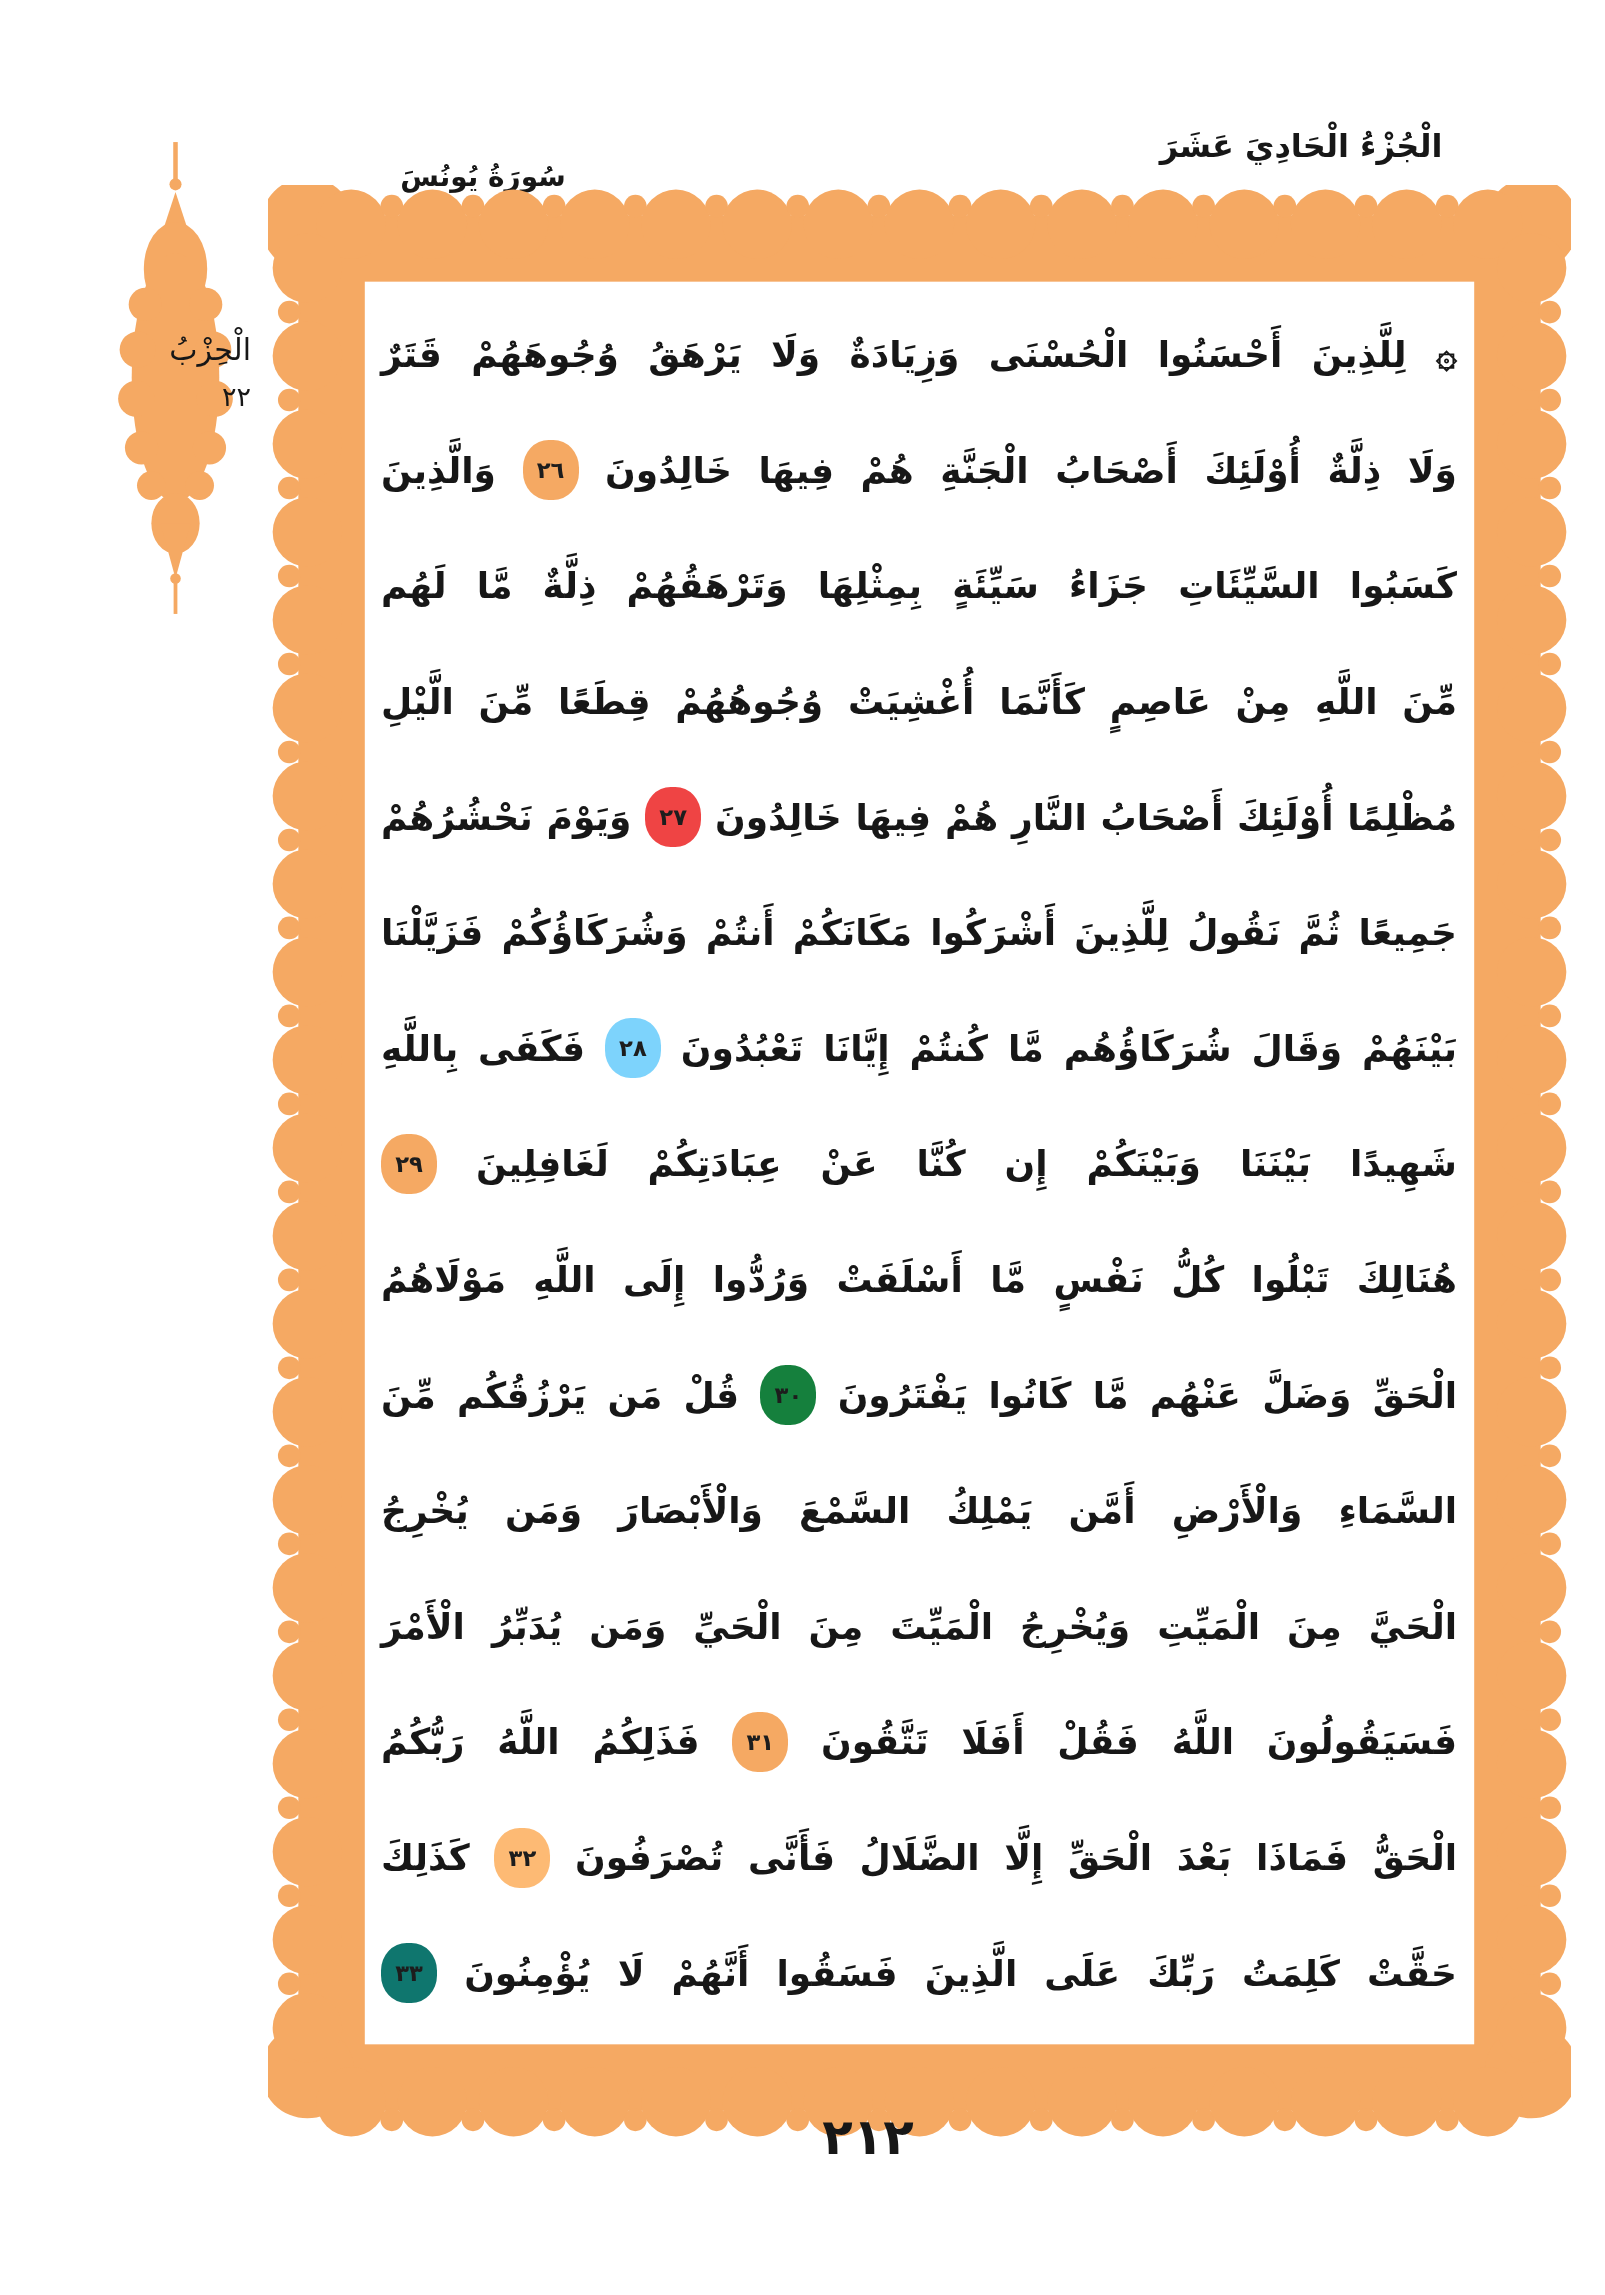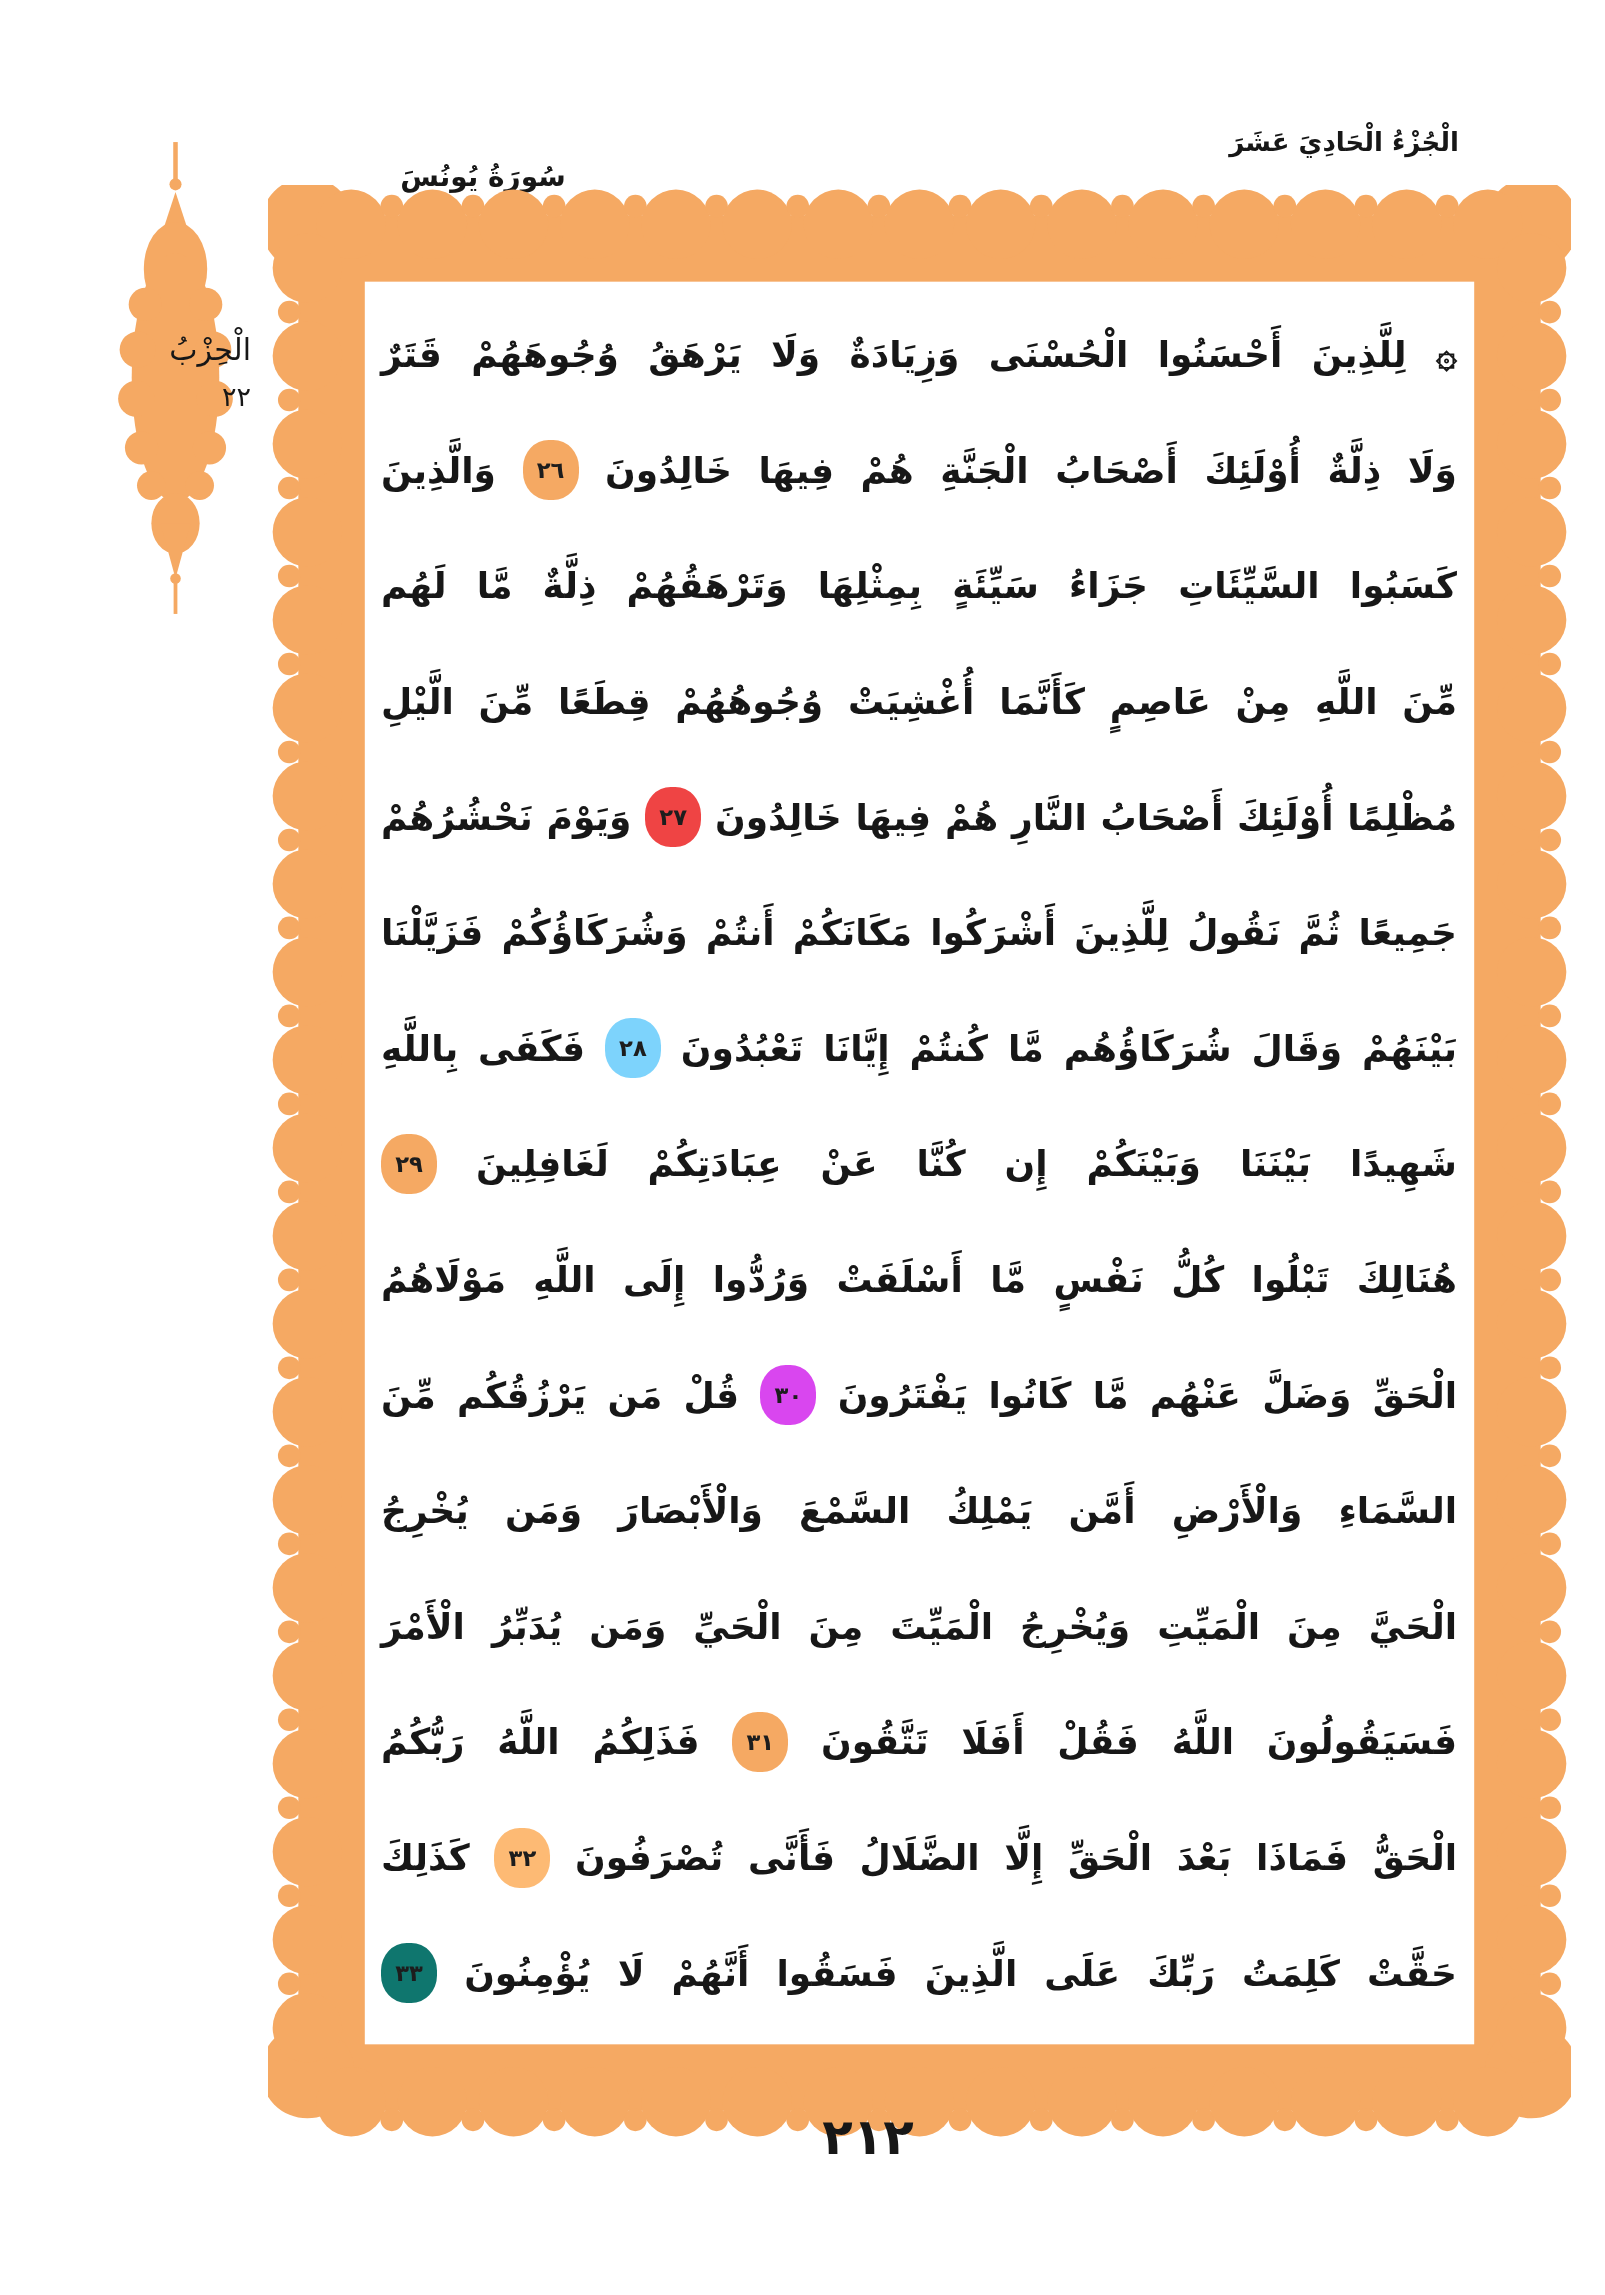--- a/index.html
+++ b/index.html
@@ -3,21 +3,21 @@
 <meta charset="utf-8">
 <style>
   html,body{margin:0;padding:0;}
   body{
     width:1605px;height:2295px;position:relative;background:#ffffff;
     font-family:"DejaVu Sans", sans-serif;color:#171717;overflow:hidden;
   }
   
   .hdr{position:absolute;font-weight:bold;text-align:center;direction:rtl;}
   #surah-title{left:332px;top:160px;width:302px;font-size:28px;}
-  #juz-title{left:1155px;top:127px;width:378px;font-size:26px;}
+  #juz-title{left:1112px;top:127px;width:378px;font-size:32px;}
   
   #hizb-ornament{position:absolute;left:100px;top:142px;width:151px;height:472px;}
   .hizb-text{position:absolute;width:151px;left:100px;text-align:right;direction:rtl;font-weight:normal;}
   #hizb-label{top:332px;font-size:30px;}
   #hizb-number{top:381px;font-size:27px;}
   
   #frame-svg{position:absolute;left:268px;top:185px;width:1303px;height:1956px;}
   
   #mushaf-text{
     position:absolute;left:381px;top:297px;width:1076px;height:1734px;
@@ -323,21 +323,21 @@
       <span class="word">اللَّهِ</span>
       <span class="word">مَوْلَاهُمُ</span>
     </div>
     <div class="mushaf-line">
       <span class="word">الْحَقِّ</span>
       <span class="word">وَضَلَّ</span>
       <span class="word">عَنْهُم</span>
       <span class="word">مَّا</span>
       <span class="word">كَانُوا</span>
       <span class="word">يَفْتَرُونَ</span>
-      <span class="verse-marker" style="background: #d946ef;">٣٠</span>
+      <span class="verse-marker" style="background: #15803d;">٣٠</span>
       <span class="word">قُلْ</span>
       <span class="word">مَن</span>
       <span class="word">يَرْزُقُكُم</span>
       <span class="word">مِّنَ</span>
     </div>
     <div class="mushaf-line">
       <span class="word">السَّمَاءِ</span>
       <span class="word">وَالْأَرْضِ</span>
       <span class="word">أَمَّن</span>
       <span class="word">يَمْلِكُ</span>

